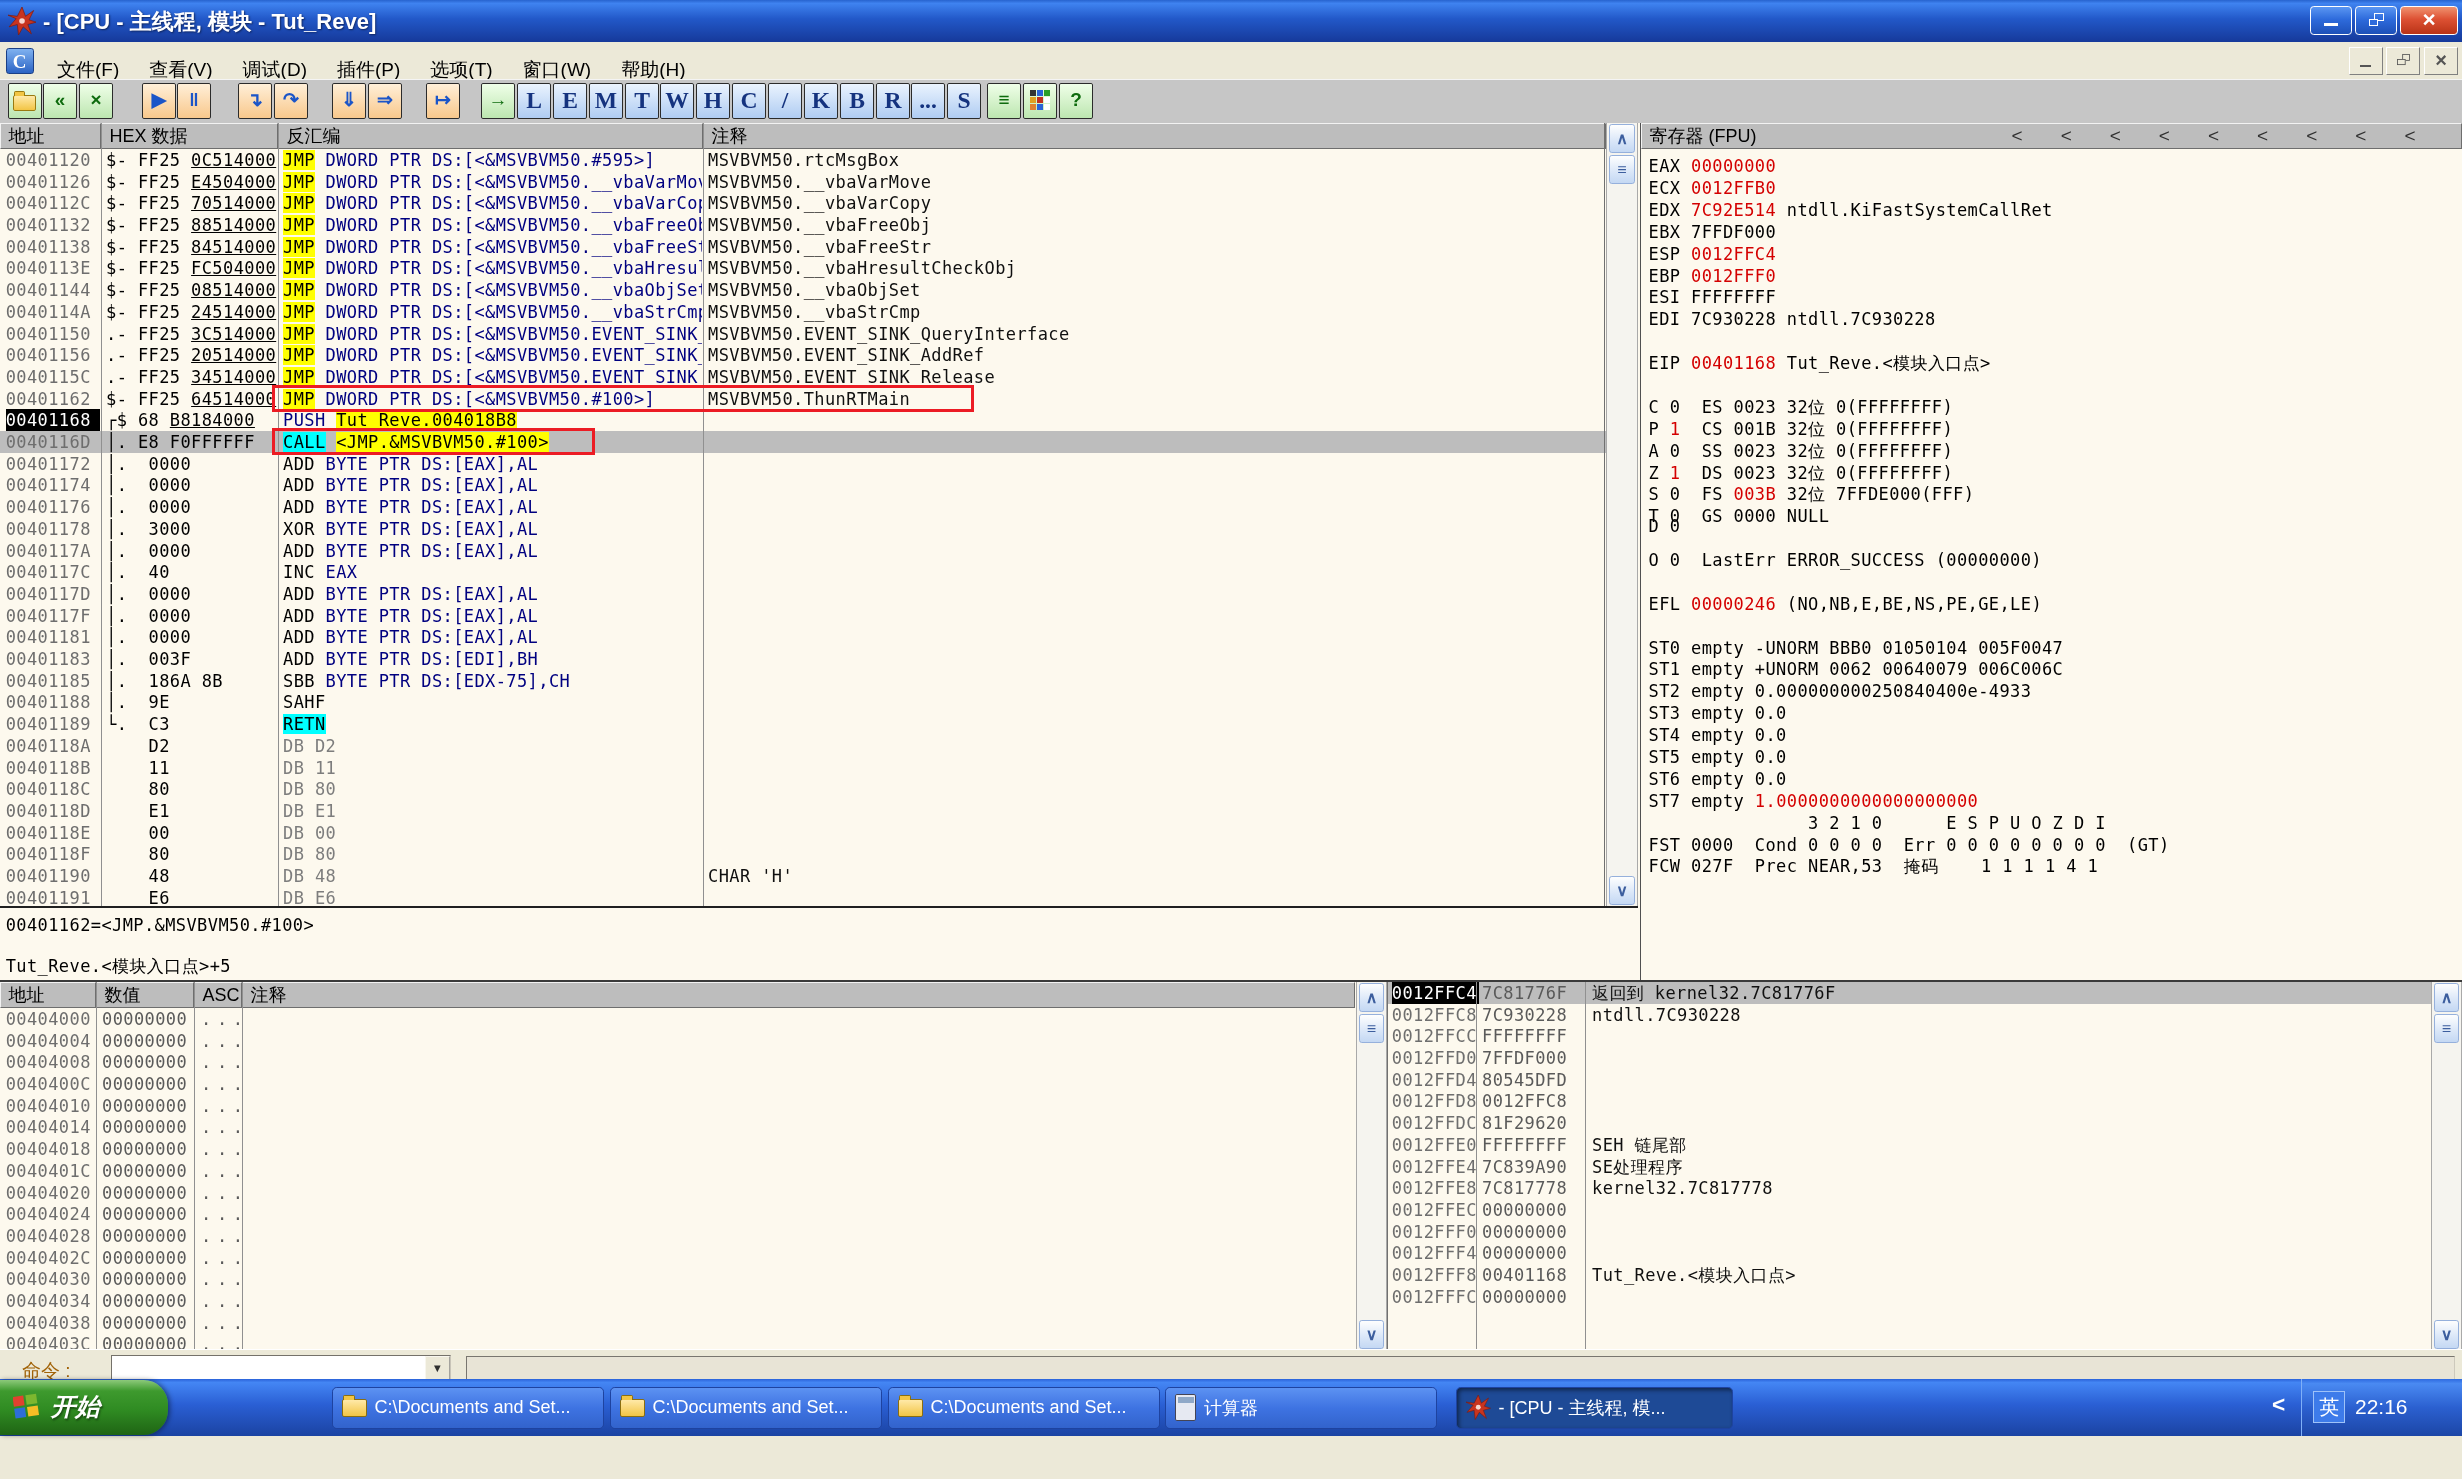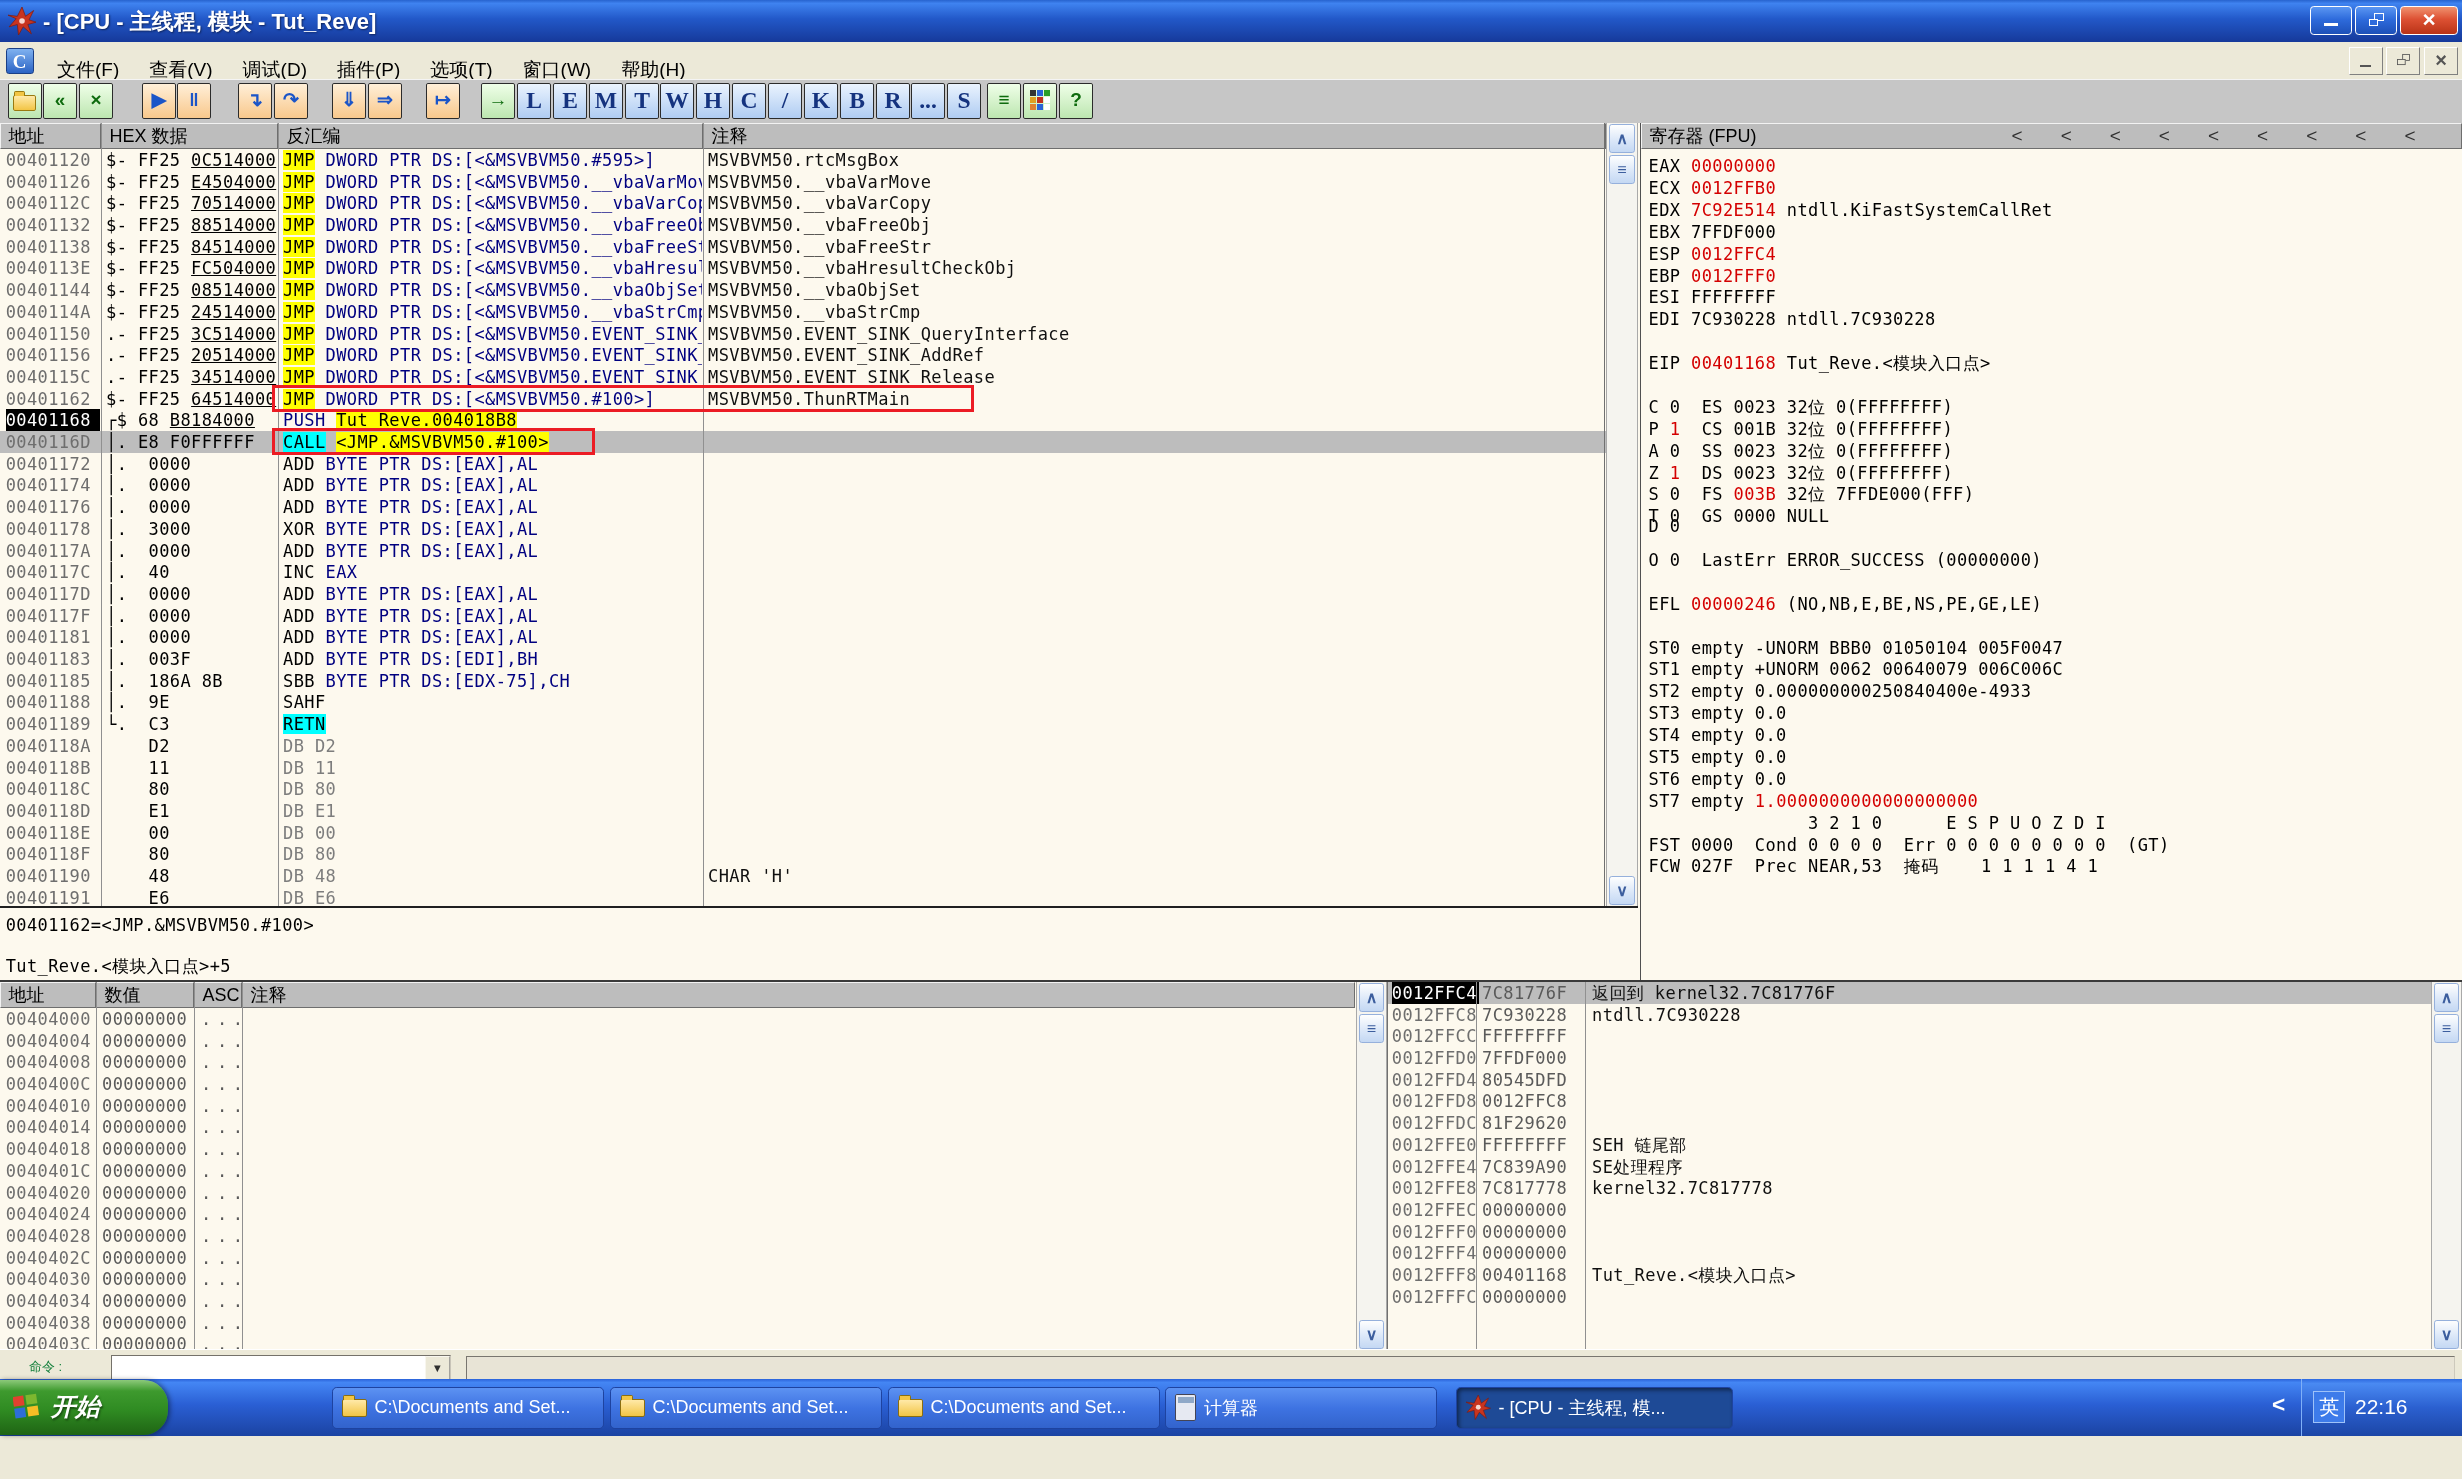--- a/index.html
+++ b/index.html
@@ -82,21 +82,21 @@
   #registers{position:absolute;left:1640px;top:0;width:823px;height:859px;background:#FDF9EE;
     border-left:1.9px solid #505050;box-sizing:border-box;}
   #reg-head{position:absolute;left:0;top:0;width:100%;}
   #reg-chevrons{position:absolute;right:7.5px;top:0;font-size:19px;color:#303030;letter-spacing:38px;line-height:24.5px;}
   .regline{position:absolute;left:7.5px;}
   
   #bottom-divider{position:absolute;left:0;top:857px;width:2462px;height:1.9px;background:#3A3A3A;}
   
   .cmdbar{position:absolute;left:0;top:1349px;width:2462px;height:40px;background:#ECE9D8;
     border-top:0.9px solid #fff;}
-  .cmd-label{position:absolute;left:29px;top:7.5px;font-size:13px;color:#15803d;}
+  .cmd-label{position:absolute;left:22px;top:7.5px;font-size:19px;color:#a16207;}
   .cmd-combo{position:absolute;left:111px;top:4.7px;width:340px;height:29px;background:#fff;
     border:1.9px inset #C8C4B8;box-sizing:border-box;}
   .cmd-combo input{position:absolute;left:1.9px;top:0.9px;width:302px;height:22.6px;border:none;outline:none;
     font-size:17px;font-family:"DejaVu Sans Mono",monospace;background:#fff;}
   .cmd-drop{position:absolute;right:0;top:0;width:25.5px;height:25.5px;background:#ECE9D8;
     border:1.9px outset #F8F6EE;box-sizing:border-box;text-align:center;font-size:11.3px;line-height:22px;color:#303030;}
   .cmd-panel{position:absolute;left:466px;top:5.7px;width:1989px;height:27px;background:#E8E4D6;
     border:1.9px inset #CDC9BC;box-sizing:border-box;}
   
   .statusbar{position:absolute;left:0;top:1389px;width:2462px;height:34px;background:#D4D0C8;}

